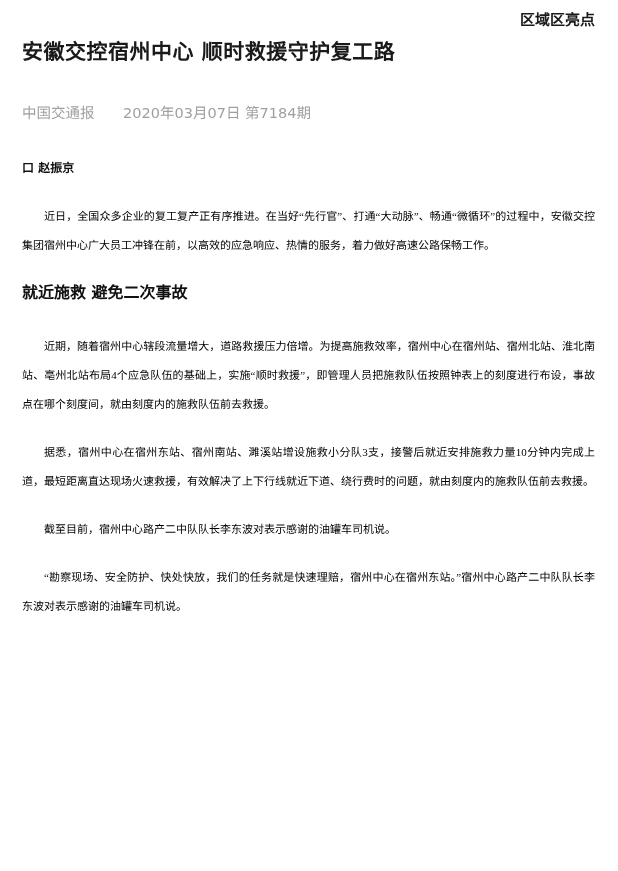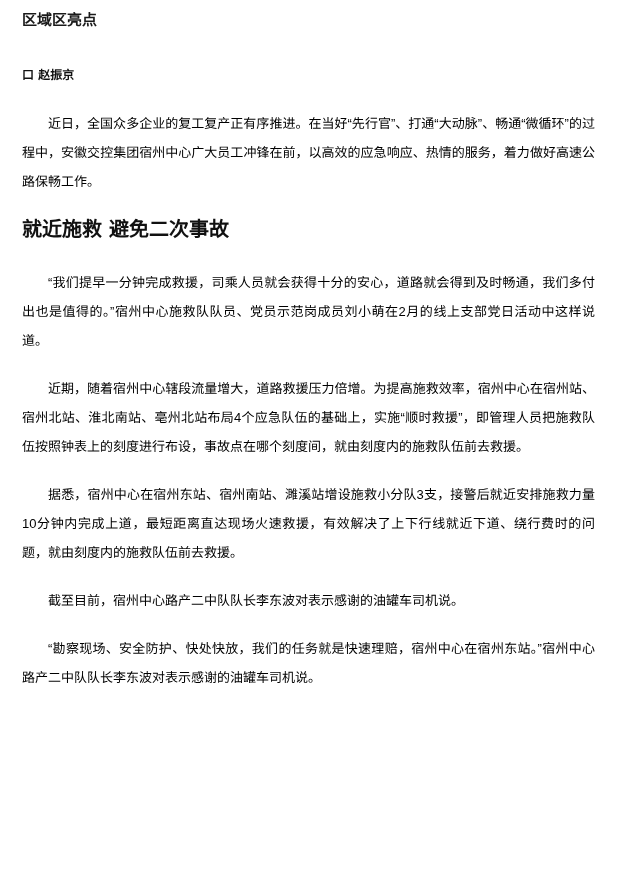--- a/index.html
+++ b/index.html
@@ -11,20 +11,21 @@
     padding: 10px 23px 0 22px;
     background: #ffffff;
     font-family: "DejaVu Sans", "Liberation Sans", sans-serif;
     color: #1a1a1a;
   }
   .category {
     font-size: 15px;
     line-height: 20px;
     font-weight: bold;
     color: #1a1a1a;
+    text-align: right;
   }
   .title {
     font-size: 21px;
     line-height: 27px;
     font-weight: bold;
     color: #1a1a1a;
     margin: 9px 0 0 0;
     letter-spacing: 0.5px;
   }
   .meta {
@@ -37,54 +38,58 @@
   .meta .source { margin-right: 24px; }
   .byline {
     margin-top: 34px;
     margin-bottom: 23px;
     font-size: 12px;
     line-height: 22px;
     font-weight: bold;
     color: #111111;
   }
   .article p {
-    font-family: Liberation Sans, sans-serif;
-    font-size: 13px;
+    font-family: Liberation Serif, serif;
+    font-size: 11px;
     line-height: 29px;
     color: #000000;
     margin: 0 0 19px 0;
     text-indent: 2em;
     text-align: justify;
   }
   .article h2 {
     font-family: "DejaVu Sans", "Liberation Sans", sans-serif;
-    font-size: 20px;
+    font-size: 16px;
     line-height: 24px;
     font-weight: bold;
     color: #111111;
     margin: 21px 0 27px 0;
   }
 </style>
 </head>
 <body>
 
 <div class="page">
 
   <div class="category">区域区亮点</div>
 
+  <h1 class="title">安徽交控宿州中心 顺时救援守护复工路</h1>
 
+  <div class="meta">
+    <span class="source">中国交通报</span>
+    <span class="date">2020年03月07日 第7184期</span>
+  </div>
 
   <div class="byline">口 赵振京</div>
 
   <div class="article">
     <p>近日，全国众多企业的复工复产正有序推进。在当好“先行官”、打通“大动脉”、畅通“微循环”的过程中，安徽交控集团宿州中心广大员工冲锋在前，以高效的应急响应、热情的服务，着力做好高速公路保畅工作。</p>
 
     <h2>就近施救 避免二次事故</h2>
 
-    <p>“我们提早一分钟完成救援，司乘人员就会获得十分的安心，道路就会得到及时畅通，我们多付出也是值得的。”宿州中心施救队队员、党员示范岗成员刘小萌在2月的线上支部党日活动中这样说道。</p>
 
     <p>近期，随着宿州中心辖段流量增大，道路救援压力倍增。为提高施救效率，宿州中心在宿州站、宿州北站、淮北南站、亳州北站布局4个应急队伍的基础上，实施“顺时救援”，即管理人员把施救队伍按照钟表上的刻度进行布设，事故点在哪个刻度间，就由刻度内的施救队伍前去救援。</p>
 
     <p>据悉，宿州中心在宿州东站、宿州南站、濉溪站增设施救小分队3支，接警后就近安排施救力量10分钟内完成上道，最短距离直达现场火速救援，有效解决了上下行线就近下道、绕行费时的问题，就由刻度内的施救队伍前去救援。</p>
 
     <p>截至目前，宿州中心路产二中队队长李东波对表示感谢的油罐车司机说。</p>
 
 
     <p>“勘察现场、安全防护、快处快放，我们的任务就是快速理赔，宿州中心在宿州东站。”宿州中心路产二中队队长李东波对表示感谢的油罐车司机说。</p>
   </div>

